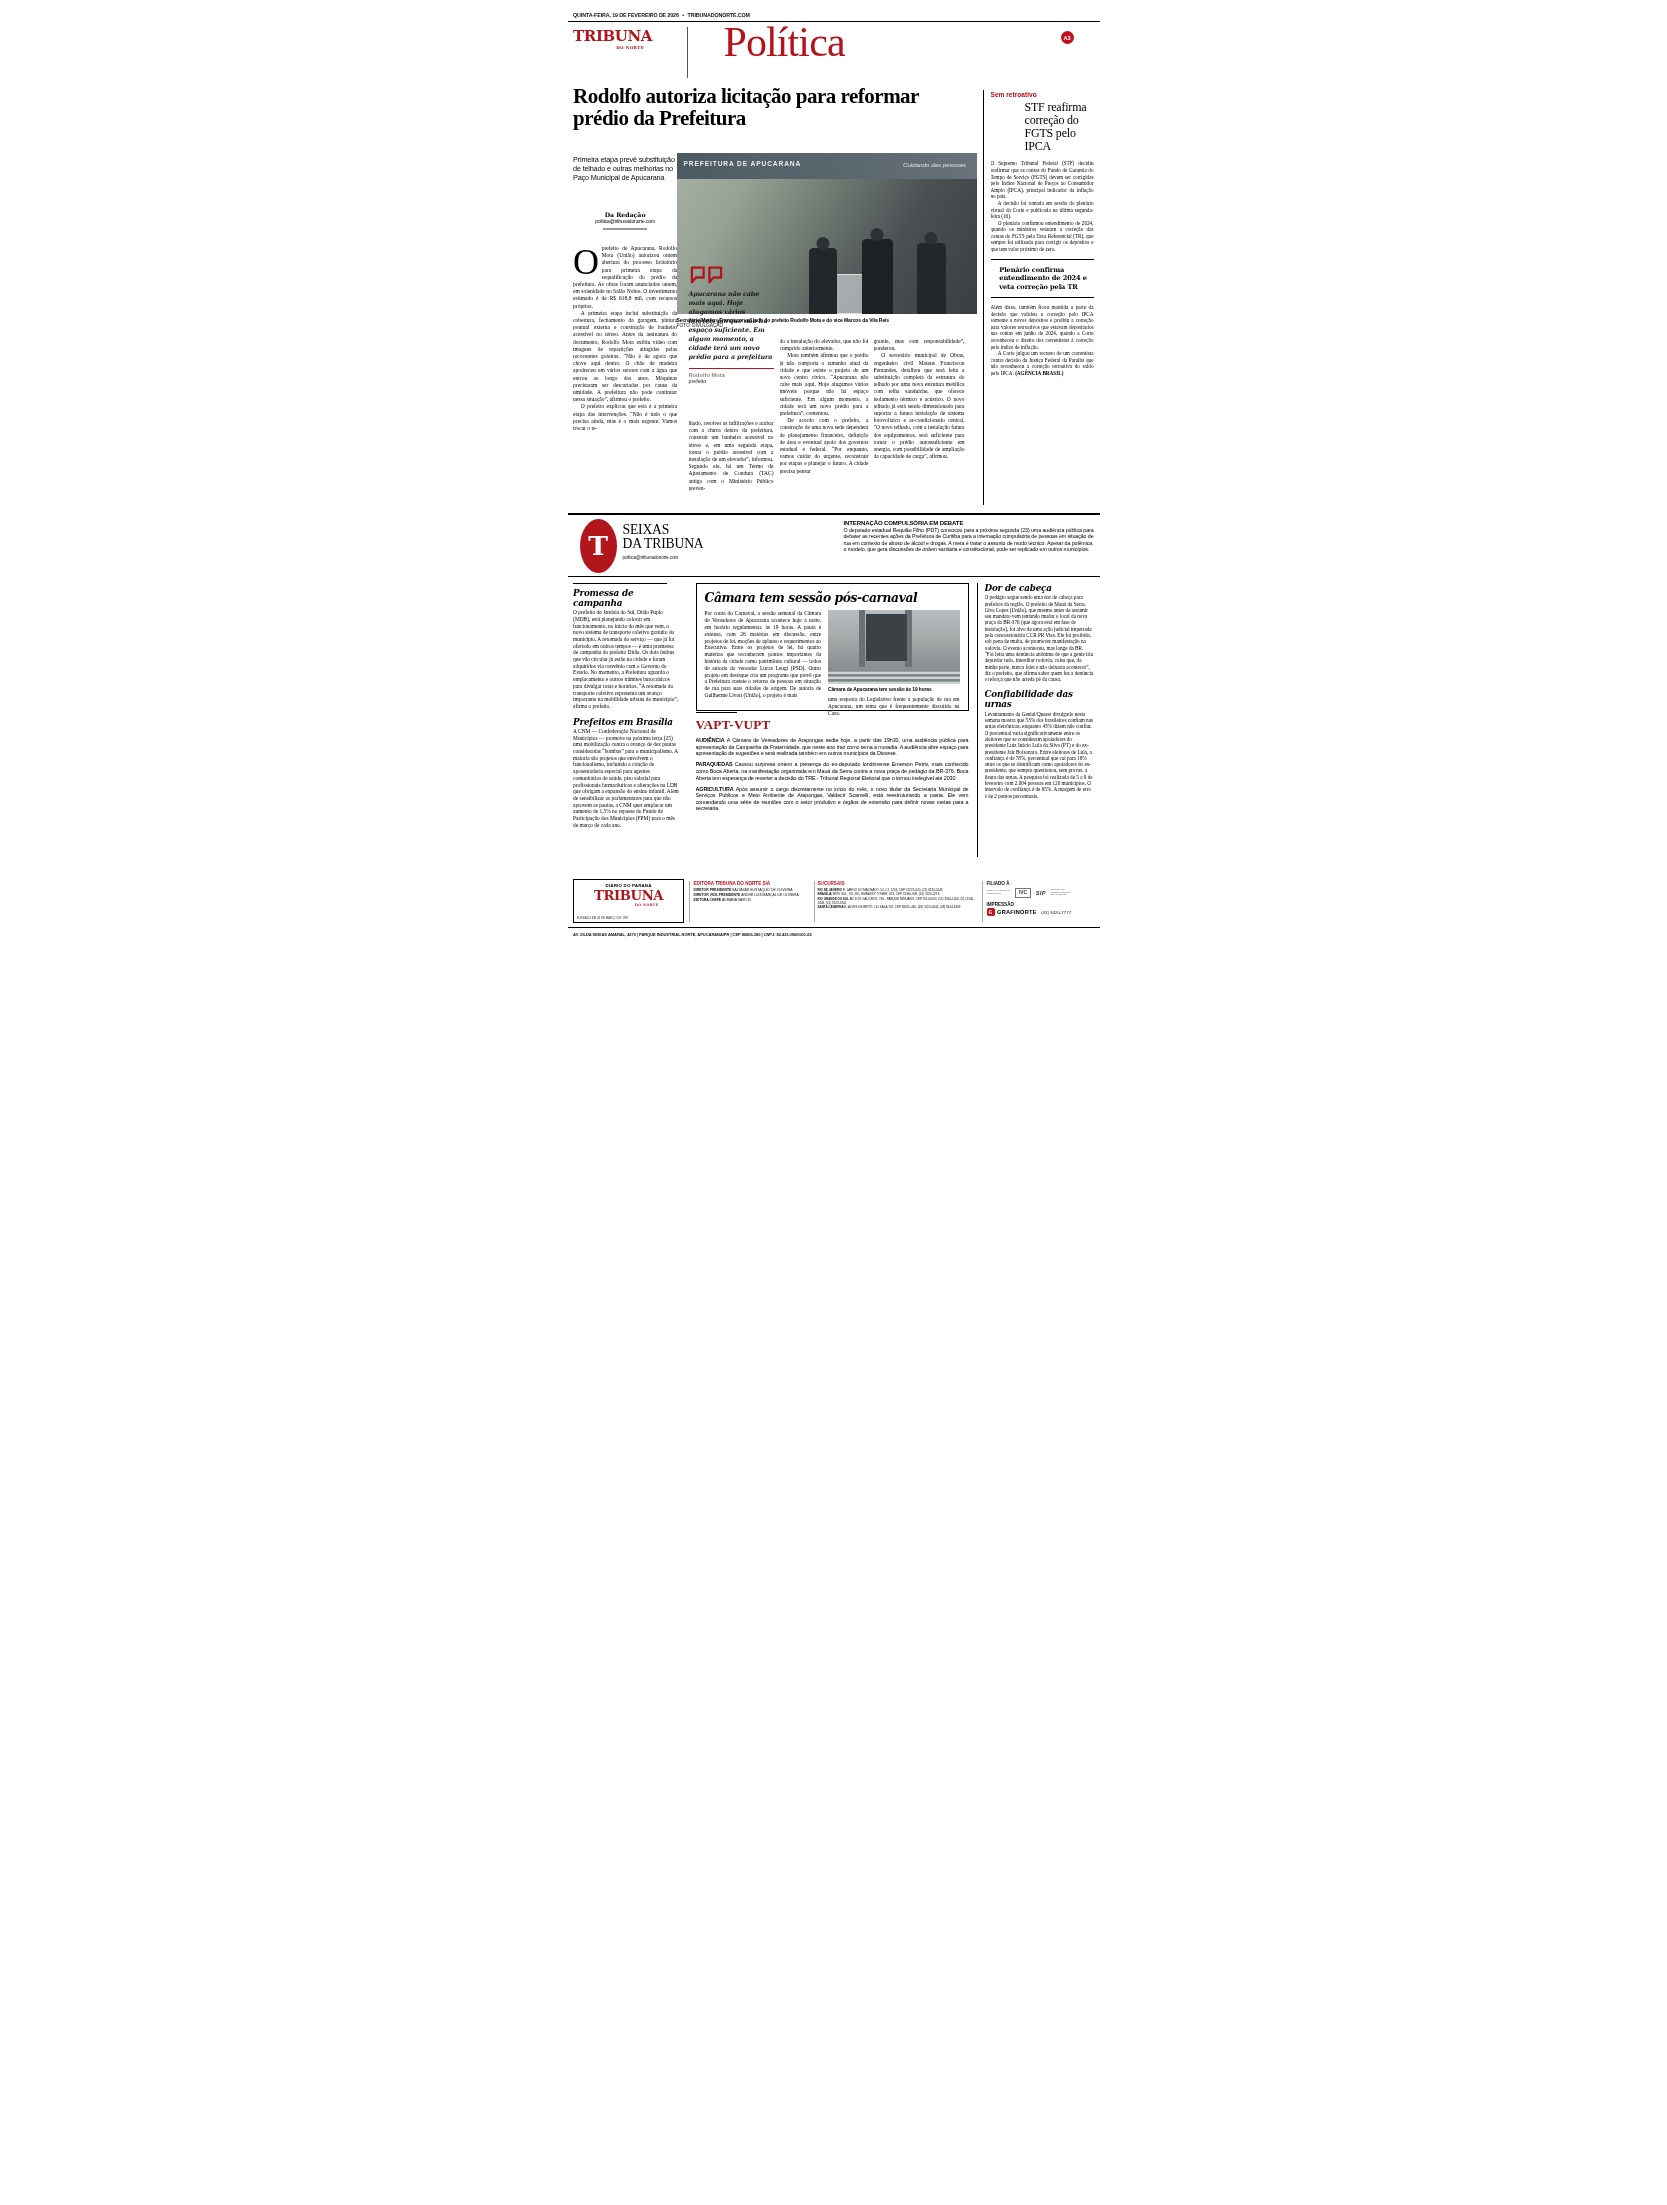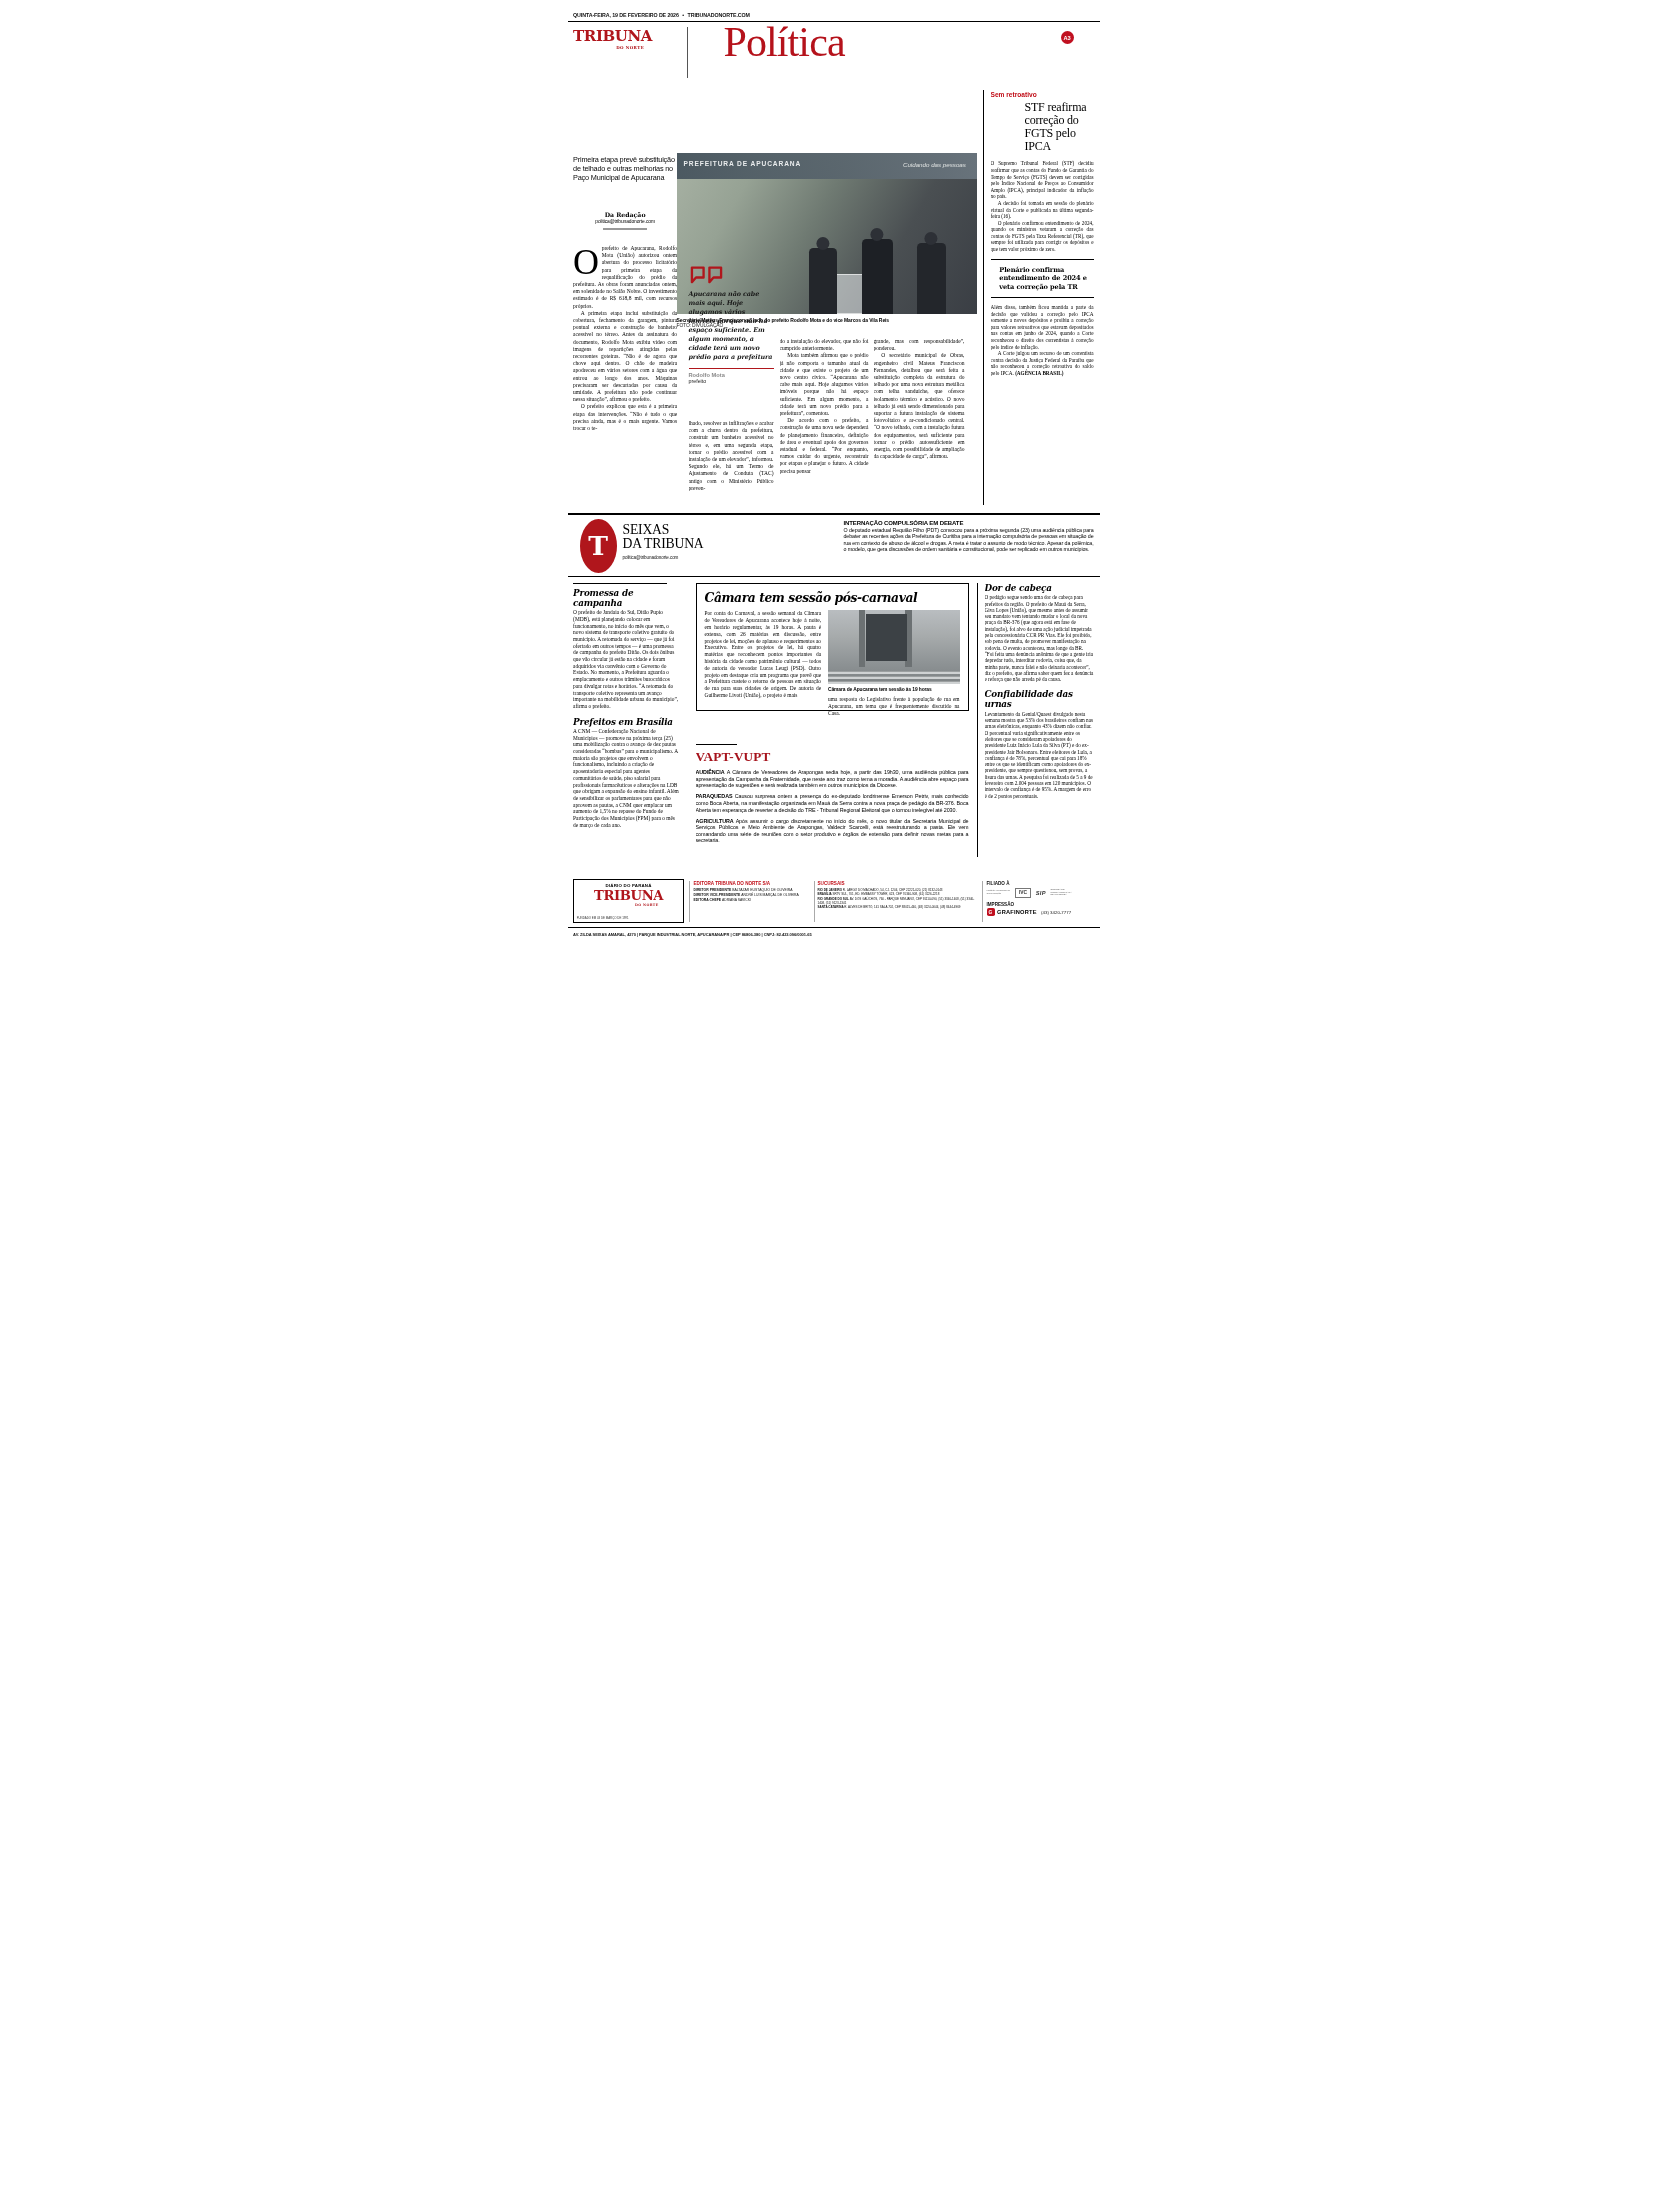--- a/index.html
+++ b/index.html
@@ -129,21 +129,21 @@
   .photo-box { width:100%; height:74px; position:relative; overflow:hidden;
                background:linear-gradient(180deg,#b9bdc0 0%,#a7abac 35%,#8f9496 70%,#7c8183 100%); }
   .photo-box .pillar { position:absolute; top:0; bottom:17.6px; width:6.2px; background:#6c7173; }
   .photo-box .glass { position:absolute; top:3.5px; bottom:23px; left:38px; right:53px; background:#3c4145; }
   .photo-box .step { position:absolute; left:0; right:0; height:3.1px; background:#cfd2d3; border-top:0.9px solid #9b9fa0; }
   .box-caption { font-family:"Liberation Sans",sans-serif; font-weight:700; font-size:4.9px;
                  letter-spacing:-0.1px; margin:2.6px 0 4.4px; }
   .box-c2 p.cont { font-size:5.4px; line-height:6.8px; text-align:justify; }
 
   
-  .vapt { position:absolute; left:140px; top:744px; width:273px; height:114px; overflow:hidden; }
+  .vapt { position:absolute; left:140px; top:712px; width:273px; height:114px; overflow:hidden; }
   .vapt .v-rule { width:41px; height:1.3px; background:#000; }
   .vapt h2 { font-family:"Liberation Serif",serif; font-weight:700; font-size:13.2px; color:#a6131c;
              letter-spacing:0.2px; margin:3.5px 0 4.4px; }
   .vapt p { font-family:"Liberation Sans",sans-serif; font-size:5.4px; line-height:6.6px;
             letter-spacing:-0.1px; margin-bottom:4.4px; text-align:justify; }
   .vapt .lead { font-weight:700; }
 
   
   .fbox { position:absolute; left:17.6px; top:879px; width:111px; height:44px; border:0.9px solid #000; }
   .fbox .fb-top { text-align:center; font-family:"Liberation Sans",sans-serif; font-weight:700;
@@ -190,20 +190,21 @@
   <div class="rule-top"></div>
 
   <div class="masthead">
     <div class="m-title">TRIBUNA</div>
     <div class="m-sub">DO NORTE</div>
   </div>
   <div class="vdiv-mast"></div>
   <div class="section-title">Política</div>
   <div class="page-badge">A3</div>
 
+  <h1 class="headline">Rodolfo autoriza licitação para reformar prédio da Prefeitura</h1>
 
   <div class="deck">Primeira etapa prevê substituição de telhado e outras melhorias no Paço Municipal de Apucarana</div>
   <div class="byline">
     <div class="by-name">Da Redação</div>
     <div class="by-mail">politica@tribunadonorte.com</div>
     <div class="by-rule"></div>
   </div>
 
   <div class="photo-main">
     <div class="ph-top"></div>

